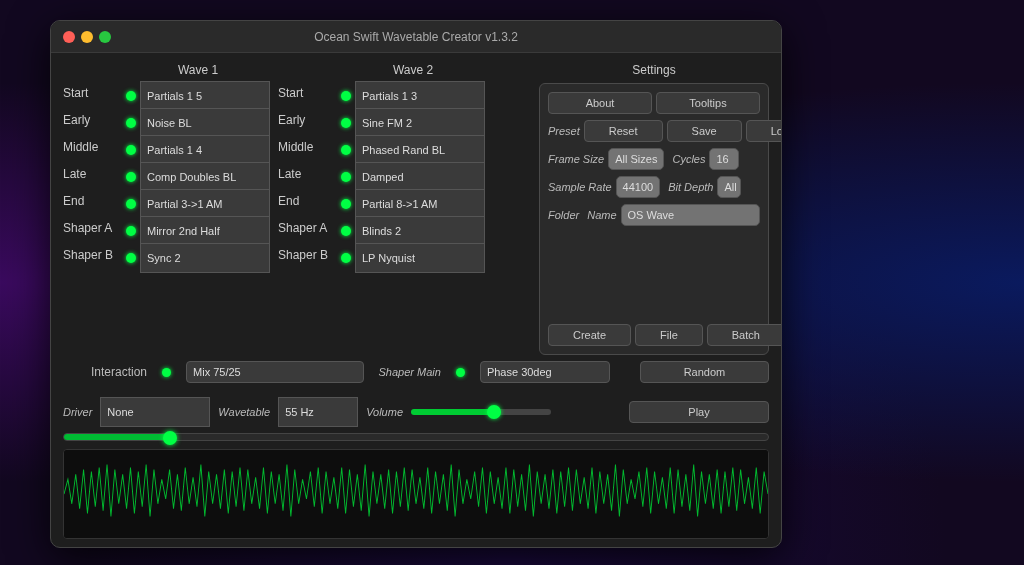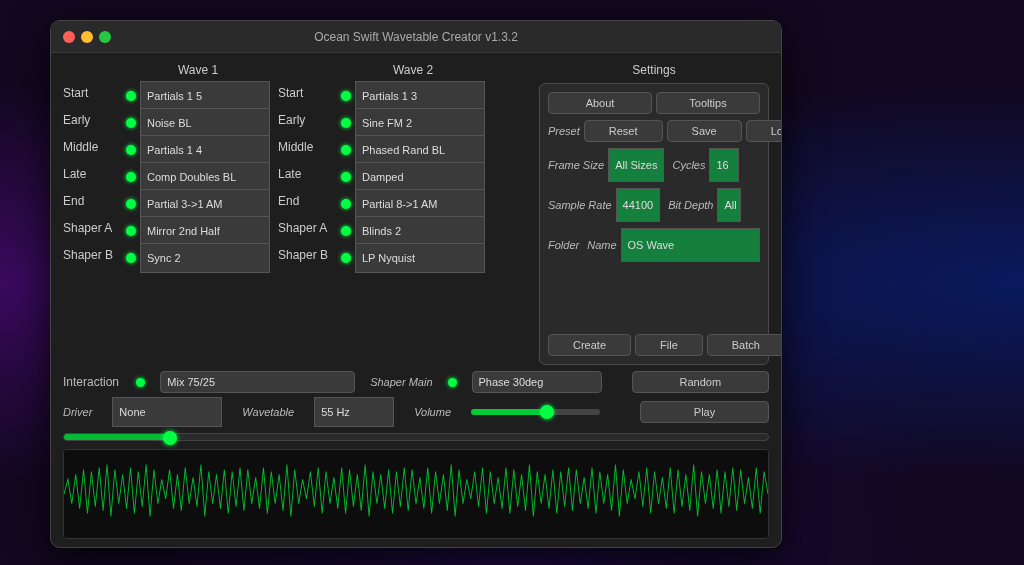--- a/index.html
+++ b/index.html
@@ -207,26 +207,26 @@
     }
 
     .settings-label {
       font-size: 11px;
       color: #bbb;
       white-space: nowrap;
       font-style: italic;
     }
 
     .settings-value {
-      background: #15803d;
+      background: #737373;
       border: 1px solid #555;
-      border-radius: 0;
+      border-radius: 5px;
       color: #ddd;
       font-size: 11px;
-      padding: 16px 6px;
+      padding: 10px 6px;
       height: 22px;
       display: flex;
       align-items: center;
     }
 
     .settings-value-wide {
       flex: 1;
     }
 
     .radio-circle {
@@ -238,20 +238,21 @@
       align-items: center;
       justify-content: center;
     }
 
     
     .interaction-row {
       display: flex;
       align-items: center;
       gap: 15px;
       height: 26px;
+      margin-left: 28px;
     }
 
     .interaction-label {
       color: #bbb;
       font-size: 12px;
       width: 60px;
     }
 
     .interaction-input {
       background: #3a3a3a;
@@ -260,22 +261,23 @@
       color: #ddd;
       font-size: 11px;
       padding: 2px 6px;
       height: 22px;
       width: 200px;
     }
 
     .driver-row {
       display: flex;
       align-items: center;
-      gap: 20px;
+      gap: 8px;
       height: 26px;
+      margin-top: 10px;
     }
 
     .volume-slider {
       -webkit-appearance: none;
       appearance: none;
       height: 6px;
       border-radius: 3px;
       background: linear-gradient(to right, #00cc33 0%, #00cc33 60%, #444 60%);
       outline: none;
       width: 140px;

